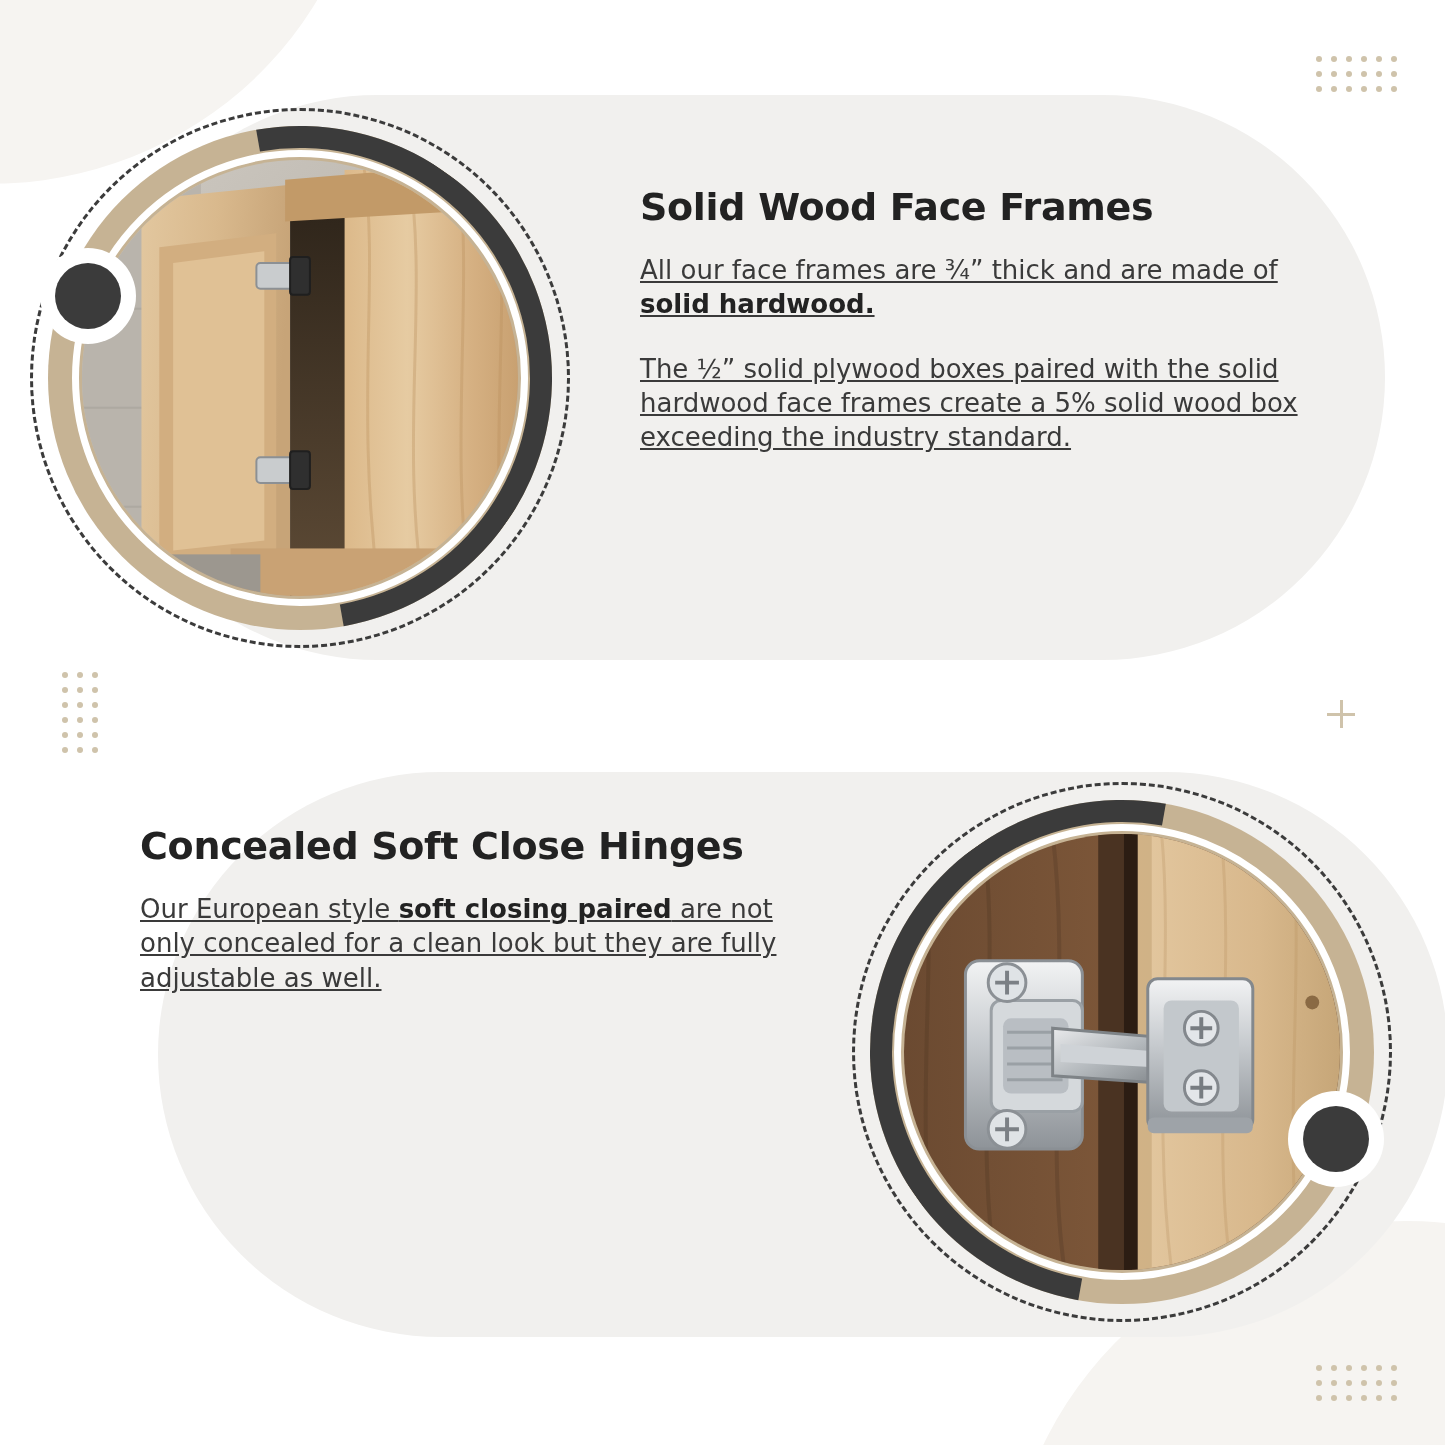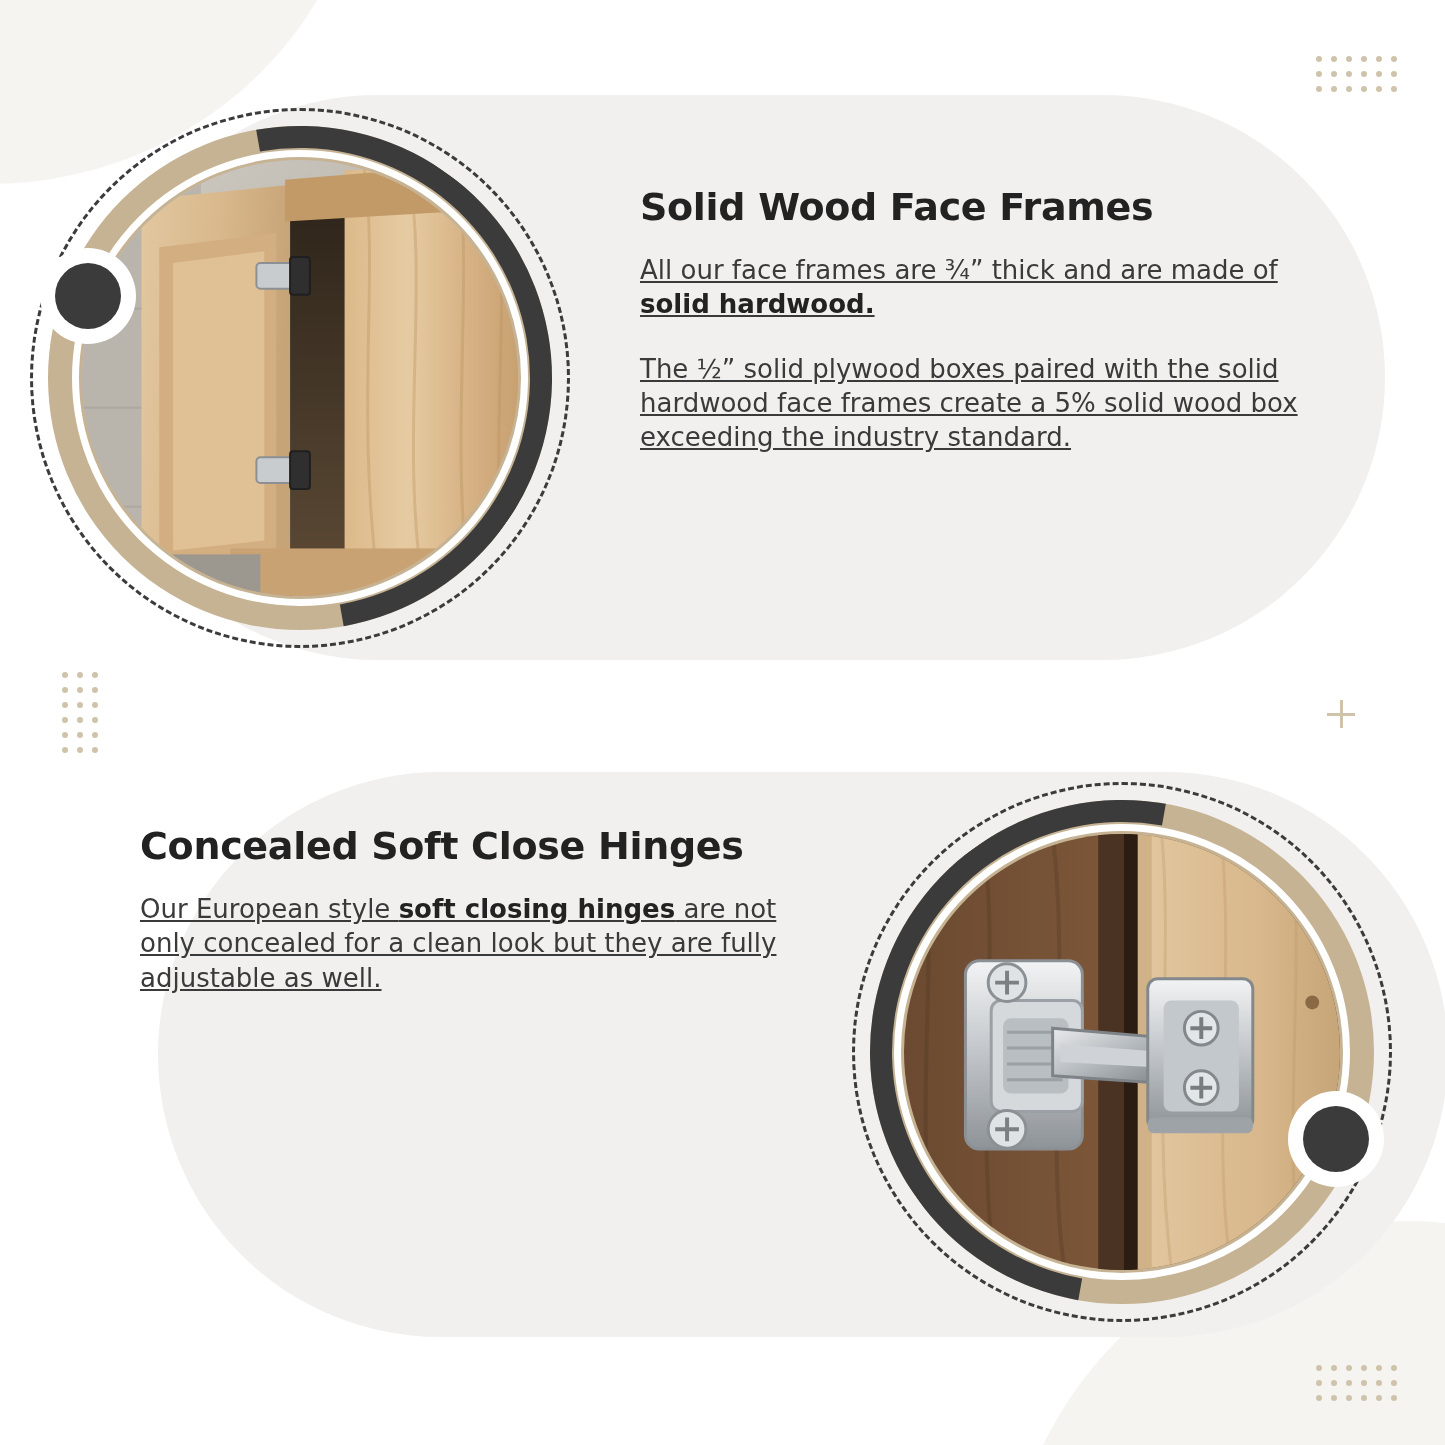--- a/index.html
+++ b/index.html
@@ -461,15 +461,15 @@
   </div>
   <div class="ring-white"></div>
   <div class="dot-knob knob-br">
       <span></span>
     </div>
 </div>
 
 <div class="textblock text-bottom">
   <h2>Concealed Soft Close Hinges</h2>
   <p>
-    <span>Our European style </span><b>soft closing hinges</b><span> are not only concealed for a clean look but they are fully adjustable as well.</span>
+    <span>Our European style </span><b>soft closing paired</b><span> are not only concealed for a clean look but they are fully adjustable as well.</span>
   </p>
 </div>
 
 </body></html>

